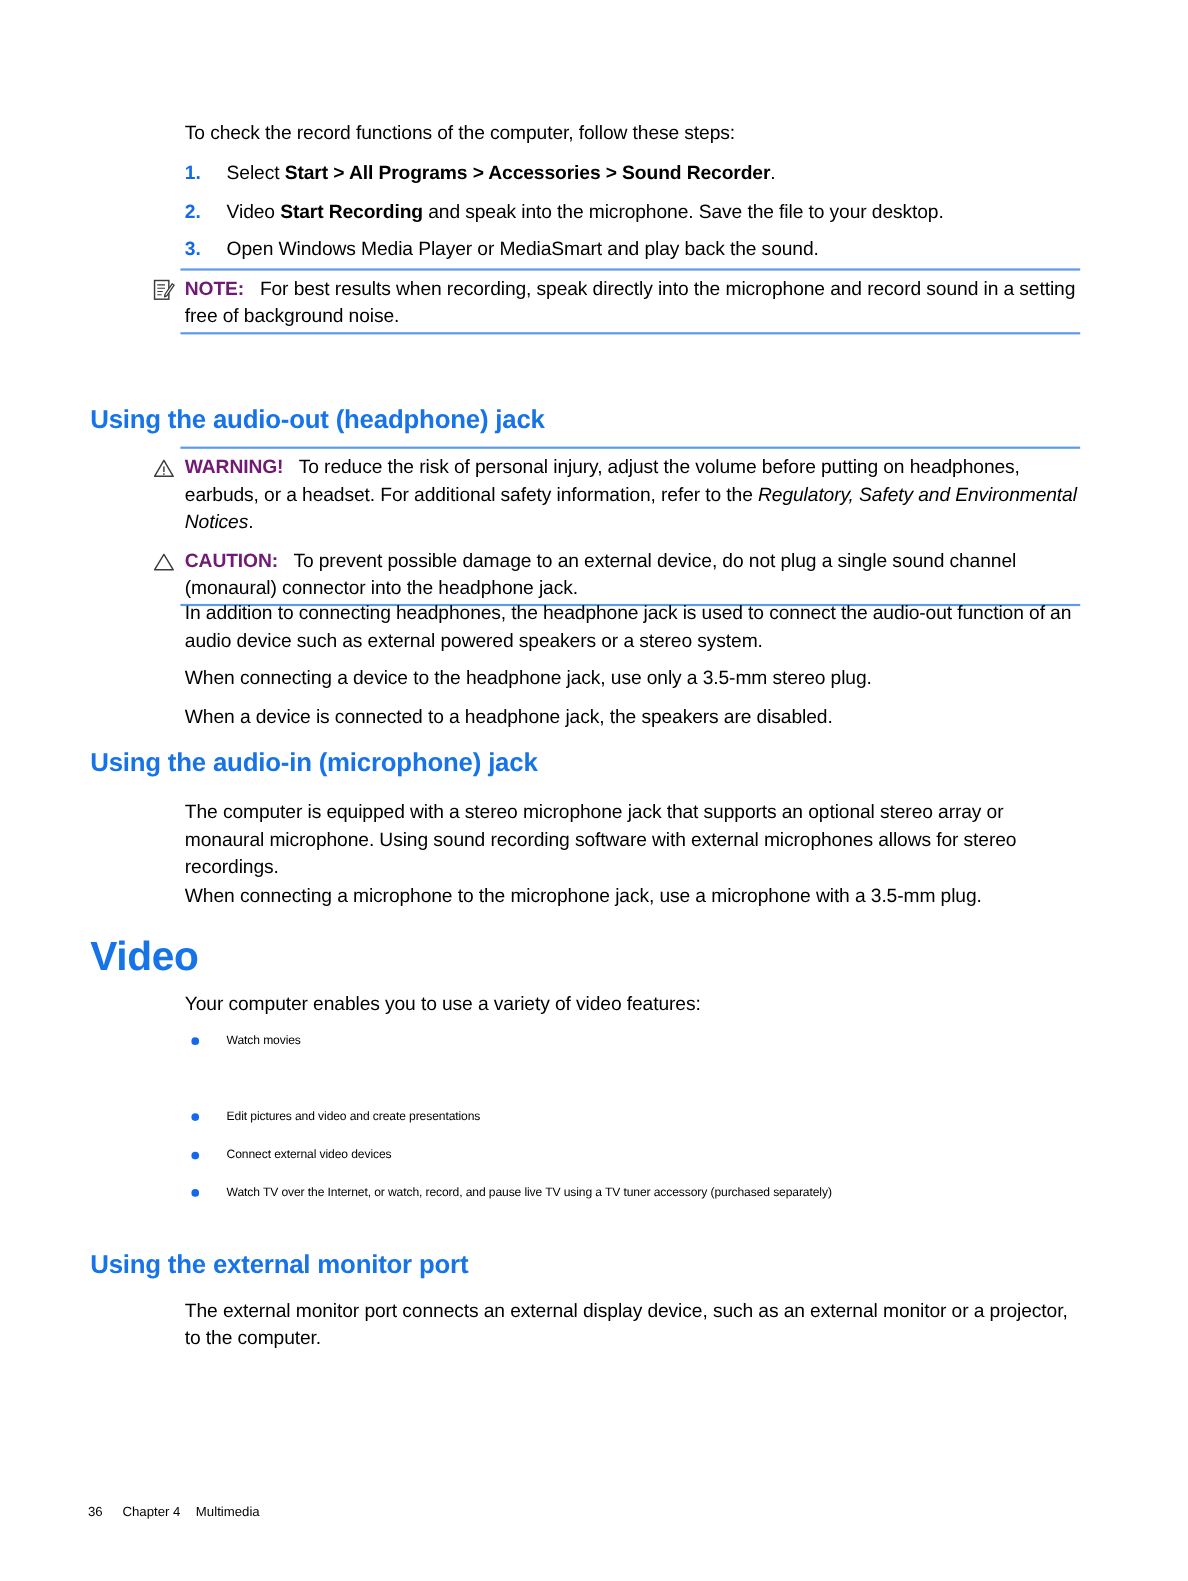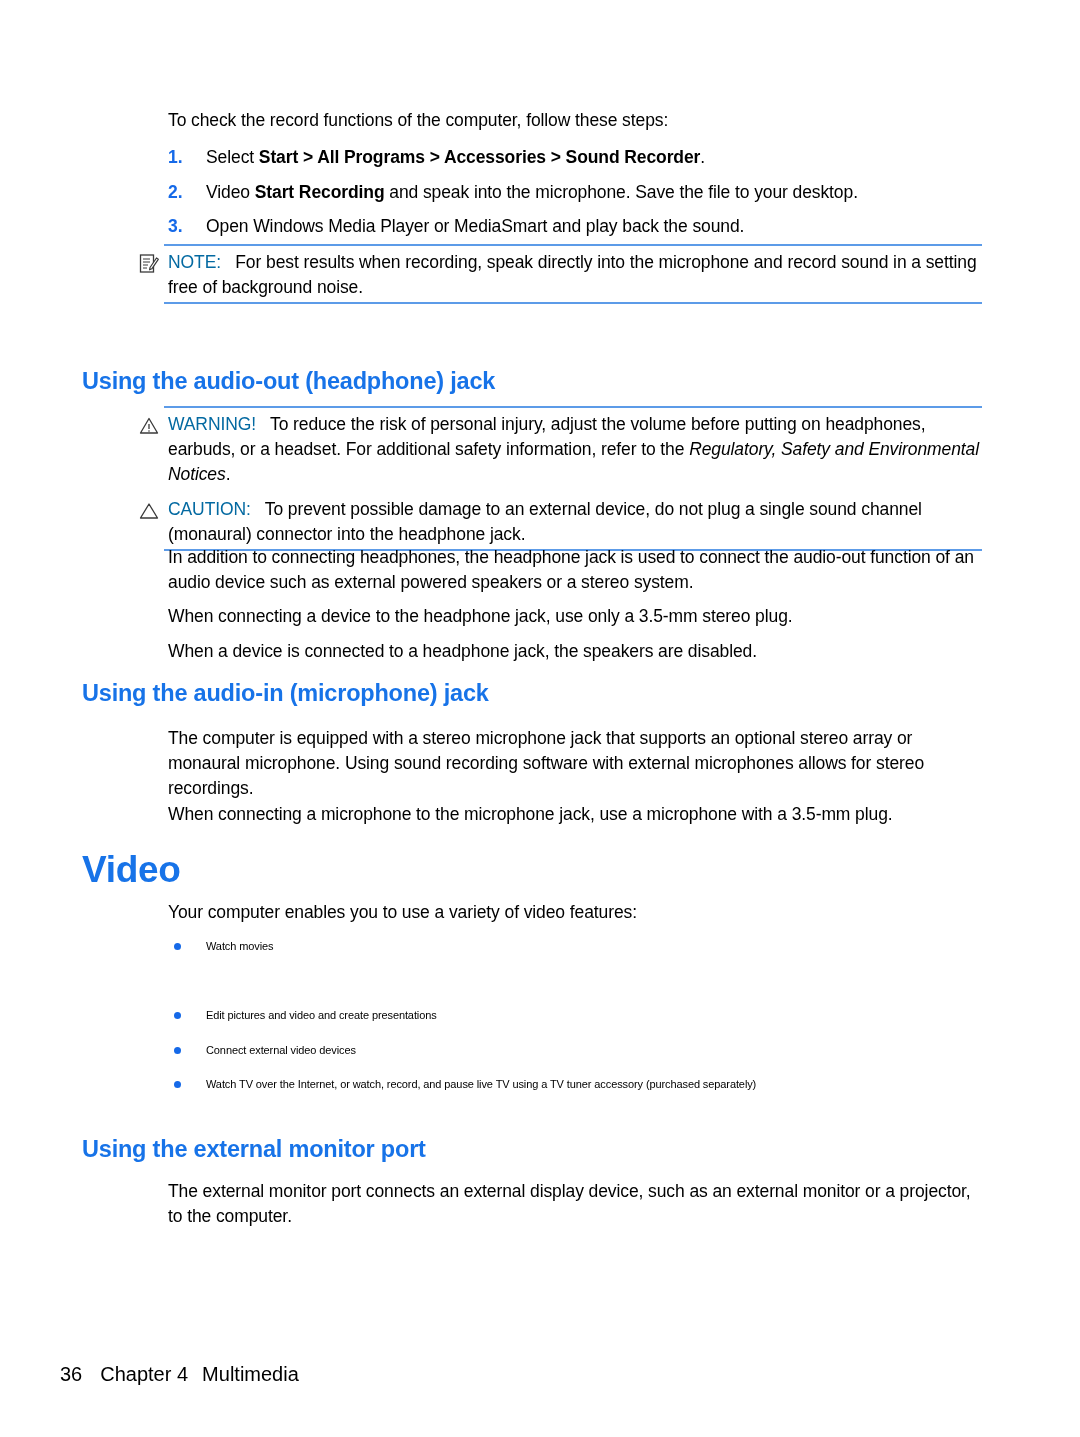--- a/index.html
+++ b/index.html
@@ -129,32 +129,32 @@
     width: 22px;
     height: 22px;
   }
   .admon .admon-text {
     margin-left: 30px;
     font-size: 17.5px;
     line-height: 25px;
     letter-spacing: -0.1px;
   }
   .admon .lbl {
-    color: #0369a1;
-    font-weight: normal;
+    color: #701a75;
+    font-weight: bold;
   }
 
   .tight-gap { height: 4px; }
 
   
   .footer {
     position: absolute;
-    left: 60px;
+    left: 80px;
     bottom: 52px;
-    font-size: 20px;
+    font-size: 12px;
     line-height: 22px;
     color: #000;
     white-space: nowrap;
   }
   .footer .pg { margin-right: 18px; }
   .footer .ch { margin-right: 14px; }
 
   b, .b { font-weight: bold; }
   i, .i { font-style: italic; }
 </style>

